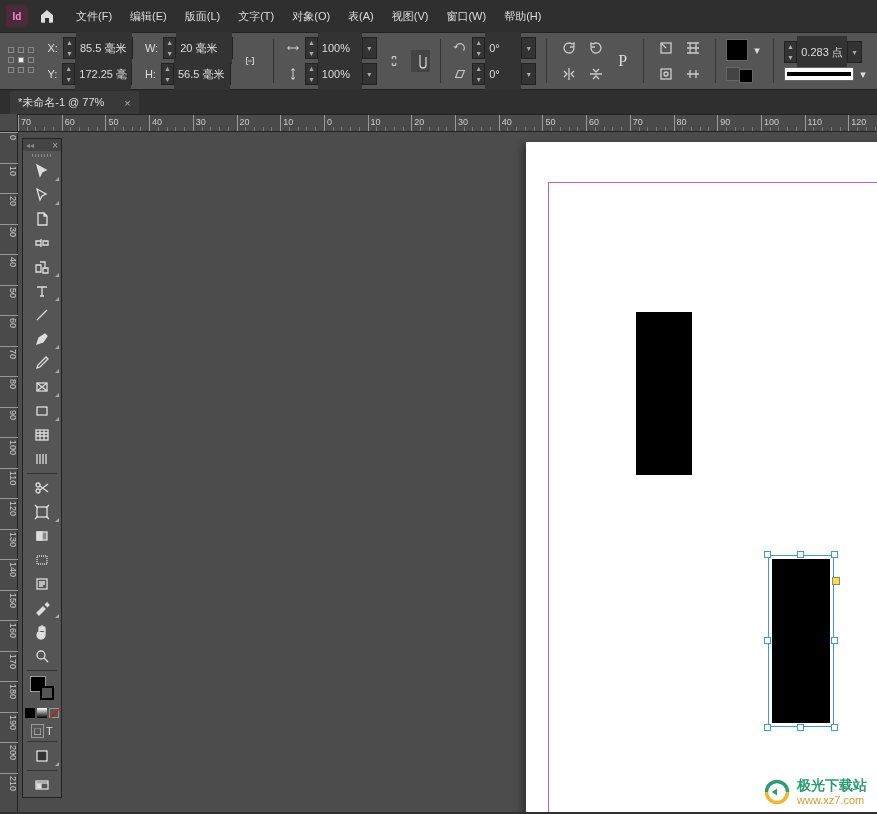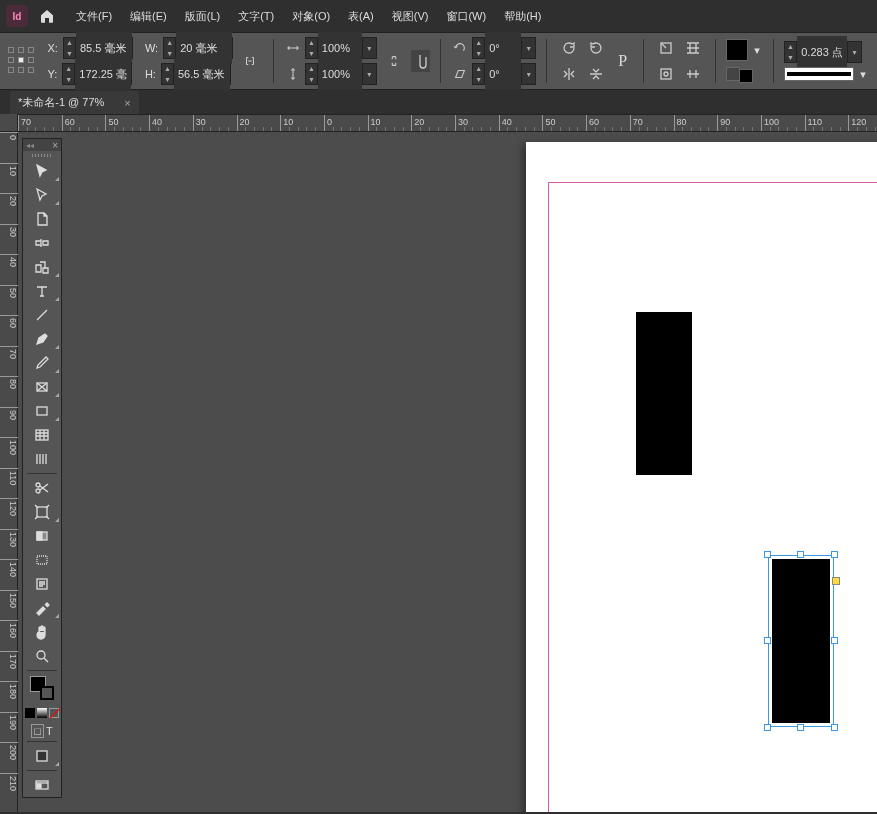--- a/index.html
+++ b/index.html
@@ -626,14 +626,25 @@
       <div class="handle-sq" style="left:-4px;top:-4px"></div>
       <div class="handle-sq" style="left:50%;margin-left:-4px;top:-4px"></div>
       <div class="handle-sq" style="right:-4px;top:-4px"></div>
       <div class="handle-sq" style="left:-4px;top:50%;margin-top:-4px"></div>
       <div class="handle-sq" style="right:-4px;top:50%;margin-top:-4px"></div>
       <div class="handle-sq" style="left:-4px;bottom:-4px"></div>
       <div class="handle-sq" style="left:50%;margin-left:-4px;bottom:-4px"></div>
       <div class="handle-sq" style="right:-4px;bottom:-4px"></div>
       <div class="handle-ref" style="right:-6px;top:22px"></div>
     </div>
+    <div class="watermark">
+      <svg class="logo" viewBox="0 0 32 32">
+        <path d="M4 16 A12 12 0 0 1 28 16" fill="none" stroke="#2a9e6f" stroke-width="4"></path>
+        <path d="M28 16 A12 12 0 0 1 4 16" fill="none" stroke="#f5b52e" stroke-width="4"></path>
+        <path d="M10 16l6-4v8z" fill="#2a9e6f"></path>
+      </svg>
+      <div class="txt">
+        <span class="t1">极光下载站</span>
+        <span class="t2">www.xz7.com</span>
+      </div>
+    </div>
   </div>
 </div>
 
 </body></html>

